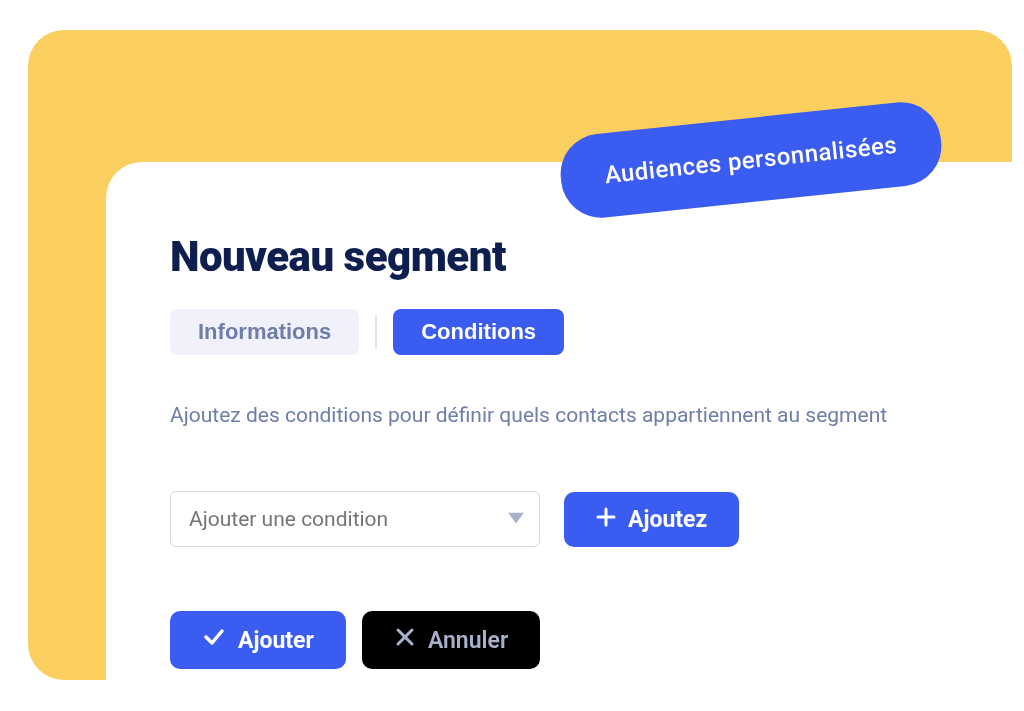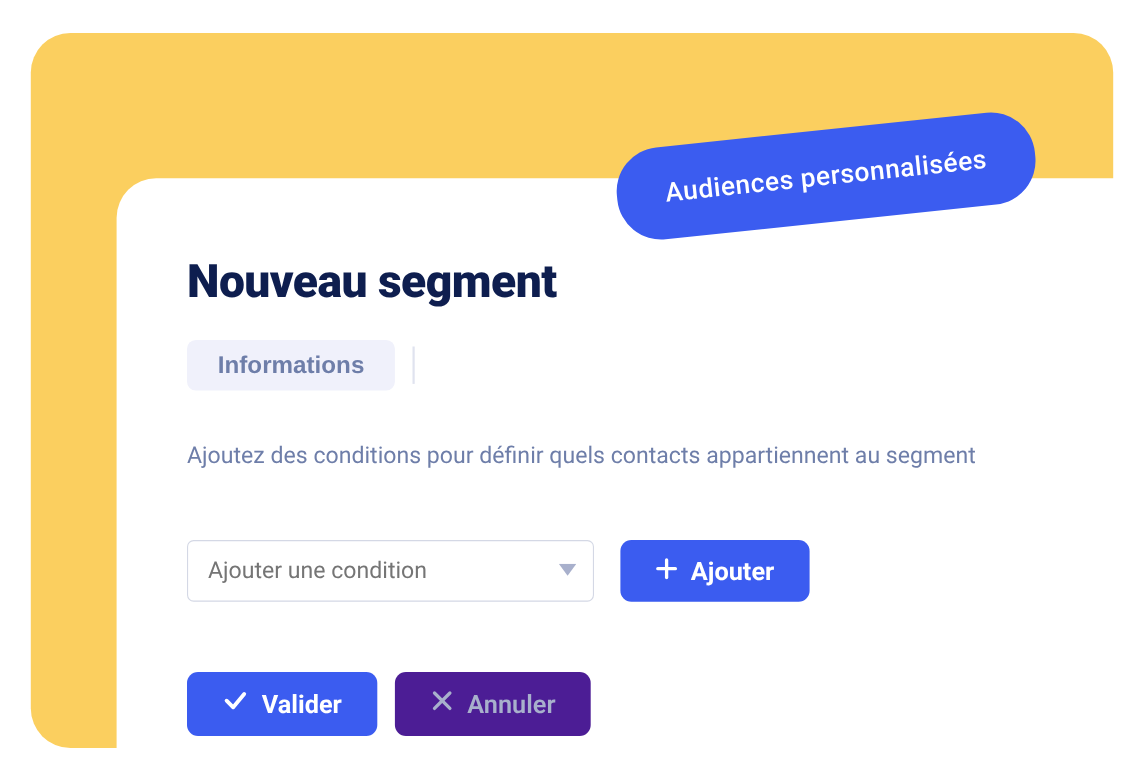--- a/index.html
+++ b/index.html
@@ -84,20 +84,21 @@
       color: #fff;
     }
     .description {
       color: #6e7ea9;
       font-size: 21px;
       font-weight: 400;
       margin-bottom: 64px;
     }
     .condition-row {
       display: flex;
+      align-items: center;
       gap: 24px;
       margin-bottom: 64px;
     }
     .select-wrapper {
       position: relative;
       flex: 0 0 auto;
       width: 370px;
     }
     .select-input {
       width: 100%;
@@ -130,21 +131,21 @@
       font-weight: 700;
       cursor: pointer;
       padding: 14px 32px;
       font-family: inherit;
     }
     .btn-primary {
       background: #3b5cf0;
       color: #fff;
     }
     .btn-secondary {
-      background: #4c1d95;
+      background: #000000;
       color: #a8b0cc;
       font-weight: 600;
     }
     .actions-row {
       display: flex;
       gap: 16px;
     }
   </style>
 </head>
 <body>
@@ -157,52 +158,55 @@
 
 <div class="card">
 
   <h1 class="page-title">Nouveau segment</h1>
 
   <div class="tabs">
     <button class="tab tab-inactive">
       <span>Informations</span>
     </button>
     <div class="tab-divider"></div>
+    <button class="tab tab-active">
+      <span>Conditions</span>
+    </button>
   </div>
 
   <p class="description">Ajoutez des conditions pour définir quels contacts appartiennent au segment</p>
 
   <div class="condition-row">
     <div class="select-wrapper">
       <input type="text" readonly="" class="select-input" placeholder="Ajouter une condition" style="">
       <span class="select-arrow">
         <svg width="16" height="12" viewBox="0 0 16 12">
           <polygon points="0,0 16,0 8,11" fill="currentColor"></polygon>
         </svg>
       </span>
     </div>
     <button class="btn btn-primary">
       <span>
         <svg width="20" height="20" viewBox="0 0 20 20">
           <line x1="10" y1="2" x2="10" y2="18" stroke="white" stroke-width="3" stroke-linecap="round"></line>
           <line x1="2" y1="10" x2="18" y2="10" stroke="white" stroke-width="3" stroke-linecap="round"></line>
         </svg>
       </span>
-      <span>Ajouter</span>
+      <span>Ajoutez</span>
     </button>
   </div>
 
   <div class="actions-row">
     <button class="btn btn-primary">
       <span>
         <svg width="24" height="24" viewBox="0 0 24 24">
           <polyline points="4,12 10,18 20,6" fill="none" stroke="white" stroke-width="3.5" stroke-linecap="round" stroke-linejoin="round"></polyline>
         </svg>
       </span>
-      <span>Valider</span>
+      <span>Ajouter</span>
     </button>
     <button class="btn btn-secondary">
       <span>
         <svg width="22" height="22" viewBox="0 0 22 22">
           <line x1="4" y1="4" x2="18" y2="18" stroke="currentColor" stroke-width="3" stroke-linecap="round"></line>
           <line x1="18" y1="4" x2="4" y2="18" stroke="currentColor" stroke-width="3" stroke-linecap="round"></line>
         </svg>
       </span>
       <span>Annuler</span>
     </button>

